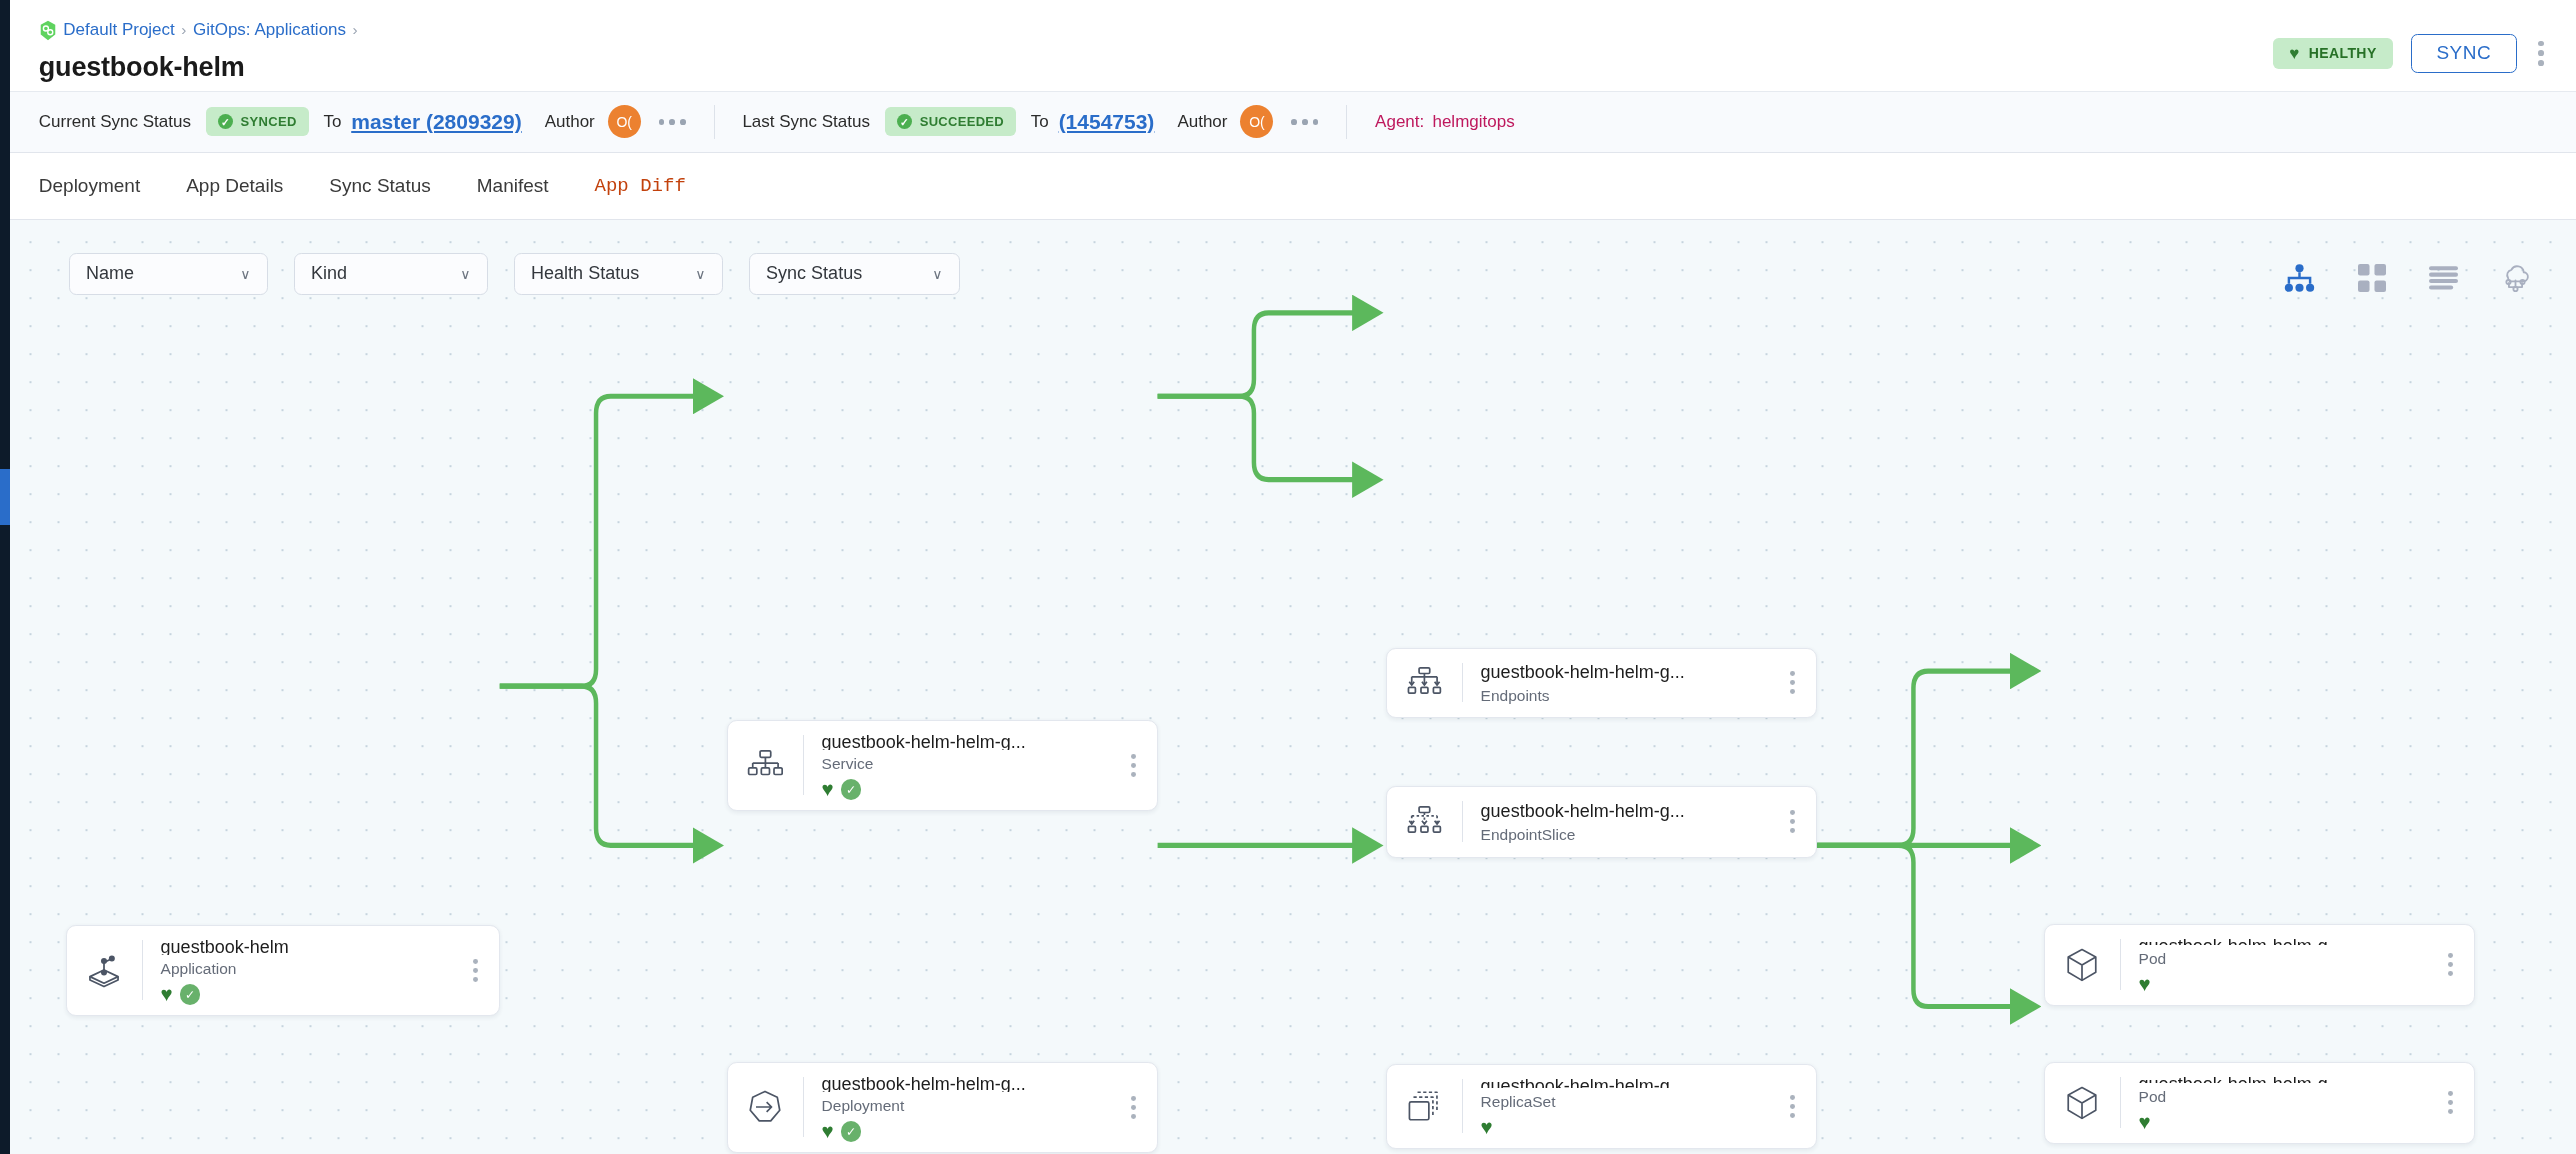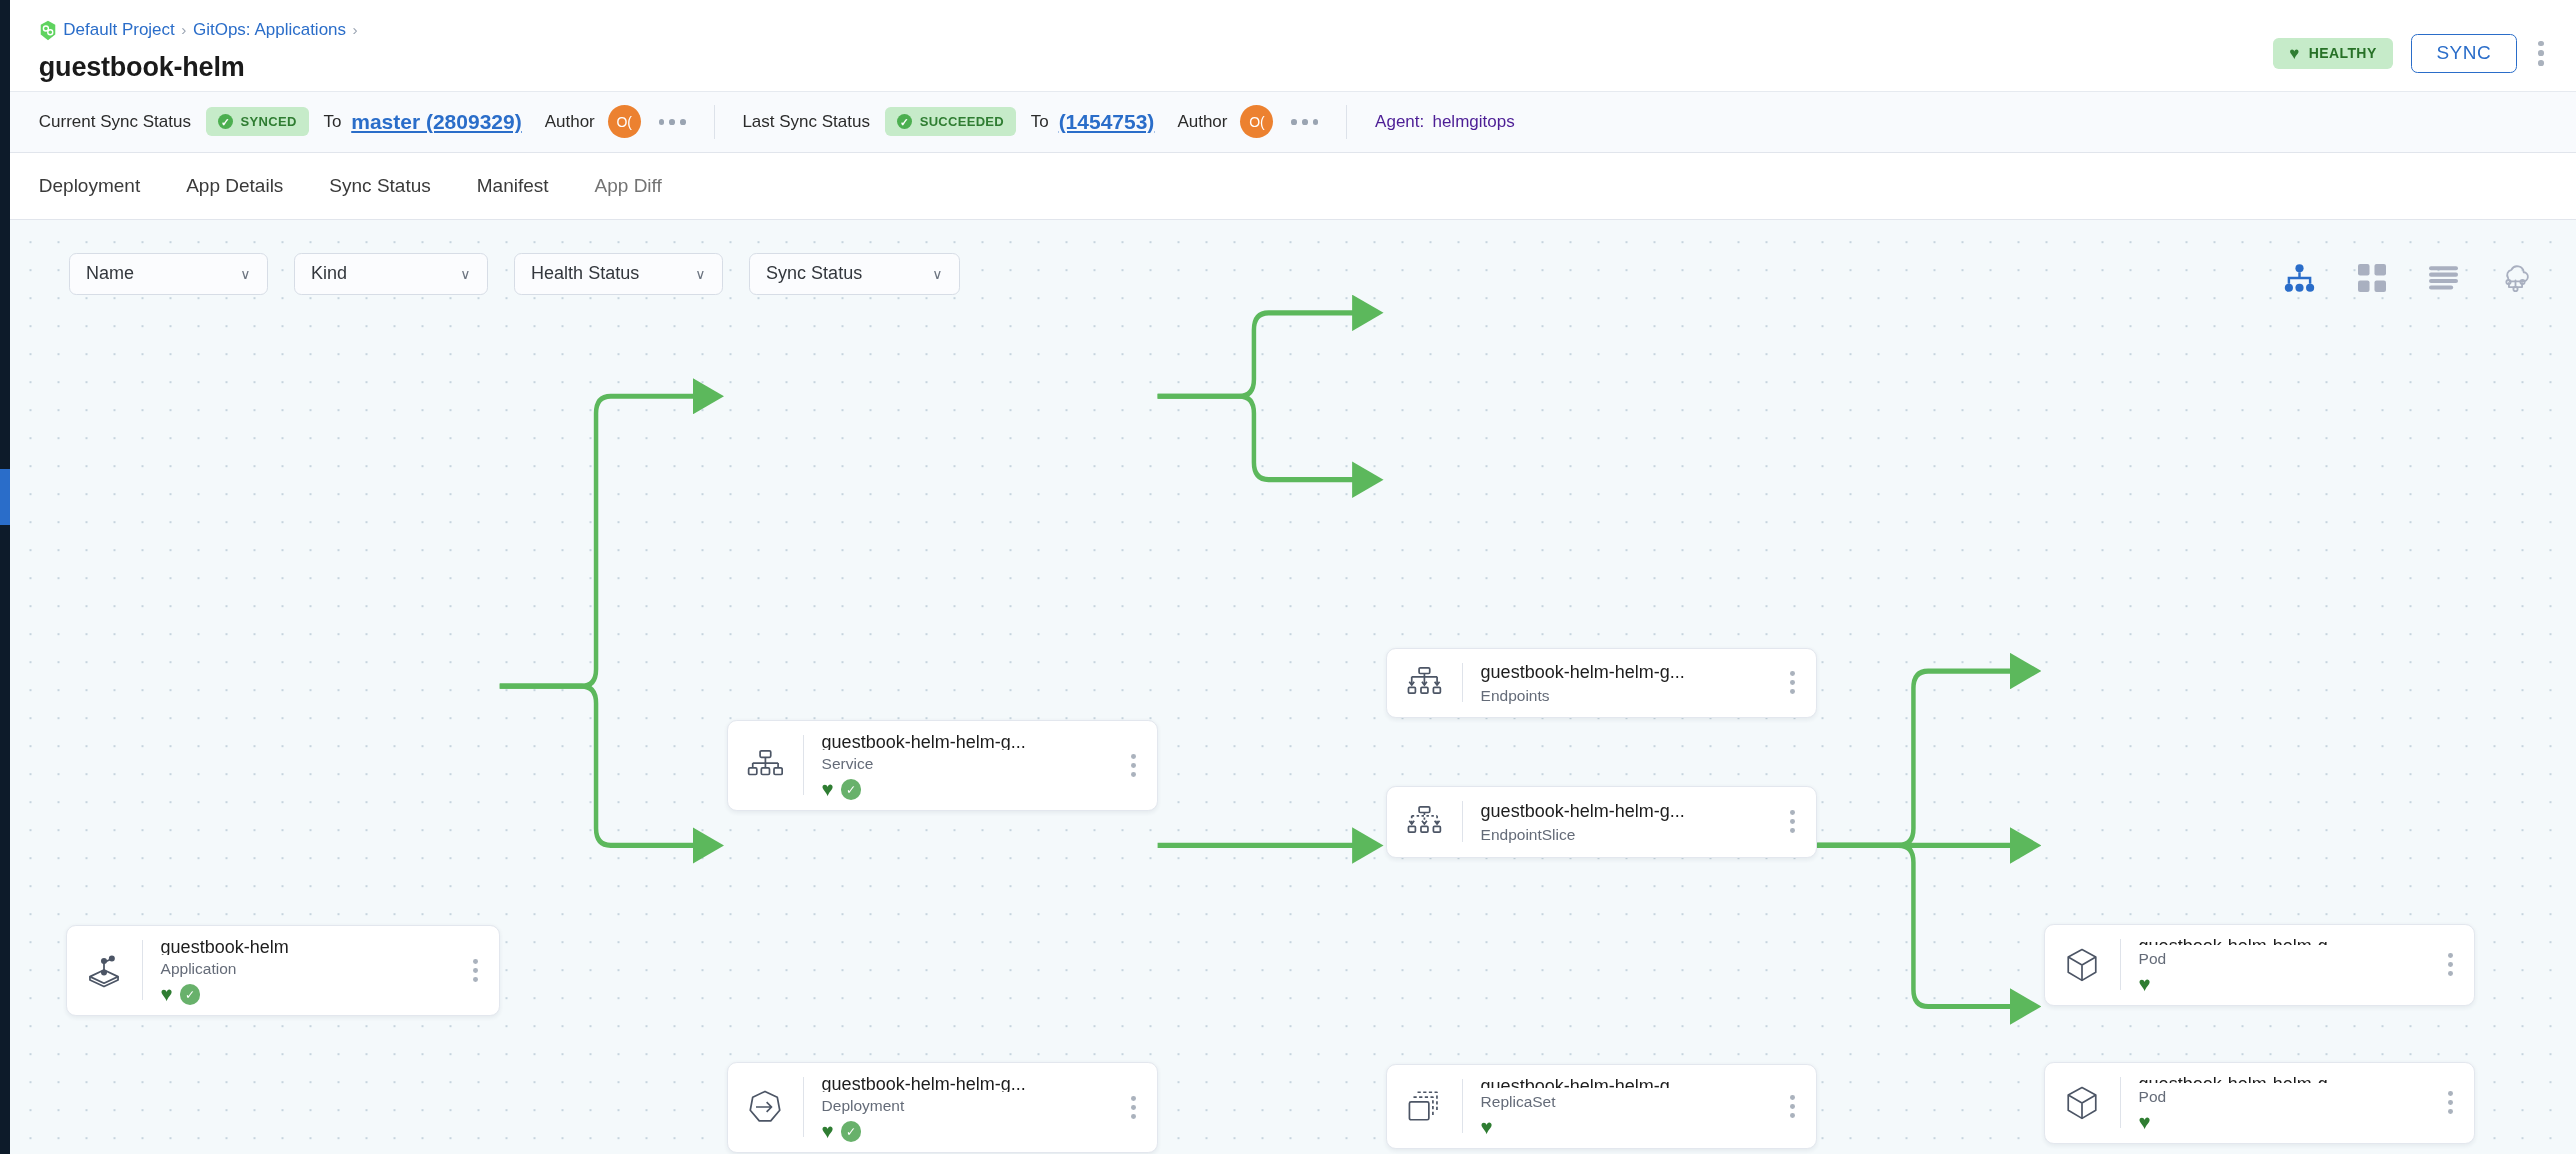--- a/index.html
+++ b/index.html
@@ -88,40 +88,40 @@
   .ss-rev { font-size: 21px; color: #2a6dc9; font-weight: 700; white-space: nowrap; }
   .ss-author { font-size: 17px; color: #2b2b2b; margin-left: 23px; margin-right: 13px; }
   .avatar {
     width: 33px; height: 33px; border-radius: 50%; background: #ec8130; color: #fff;
     font-size: 14px; display: flex; align-items: center; justify-content: center;
     overflow: hidden; flex: 0 0 33px;
   }
   .dots3 { display: flex; gap: 4.9px; margin-left: 18px; cursor: pointer; }
   .dots3 i { width: 5.7px; height: 5.7px; border-radius: 50%; background: #9aa4b2; display: block; }
   .vsep { width: 0.8px; height: 34px; background: #dde2ea; margin: 0 28px; flex: 0 0 0.8px; }
-  .ss-agent { font-size: 17px; color: #4c1d95; }
+  .ss-agent { font-size: 17px; color: #be185d; }
   .ss-agent b { font-weight: 400; margin-left: 8.2px; }
 
   
   .tabs {
     background: #fff; height: 67px; display: flex; align-items: center;
     padding: 0 29px; gap: 0; border-bottom: 0.8px solid #e1e5ec; flex: 0 0 67px;
   }
   .tab {
     font-size: 19px; color: #3a3a3a; padding: 0 23px; height: 67px;
     display: flex; align-items: center; cursor: pointer; position: relative;
     white-space: nowrap;
   }
   .tab:first-child { padding-left: 0; }
   .tab.active { font-weight: 700; color: #111; }
   .tab.active::after {
     content: ""; position: absolute; left: 18px; right: 18px; bottom: 0;
     height: 4.1px; background: #2a6dc9; border-radius: 2.4px 2.4px 0 0;
   }
-  .tab.disabled { color: #737373; cursor: default; }
+  .tab.disabled { color: #c2410c; cursor: default; font-family: Liberation Mono, monospace; }
 
   
   .canvas {
     position: relative; flex: 1 1 auto; overflow: hidden;
     background-color: #f4f9fb;
     background-image: radial-gradient(circle, #c6d4de 1.1px, transparent 1.1px);
     background-size: 28px 28px;
     background-position: 6.5px 8.2px;
   }
   .filters {

